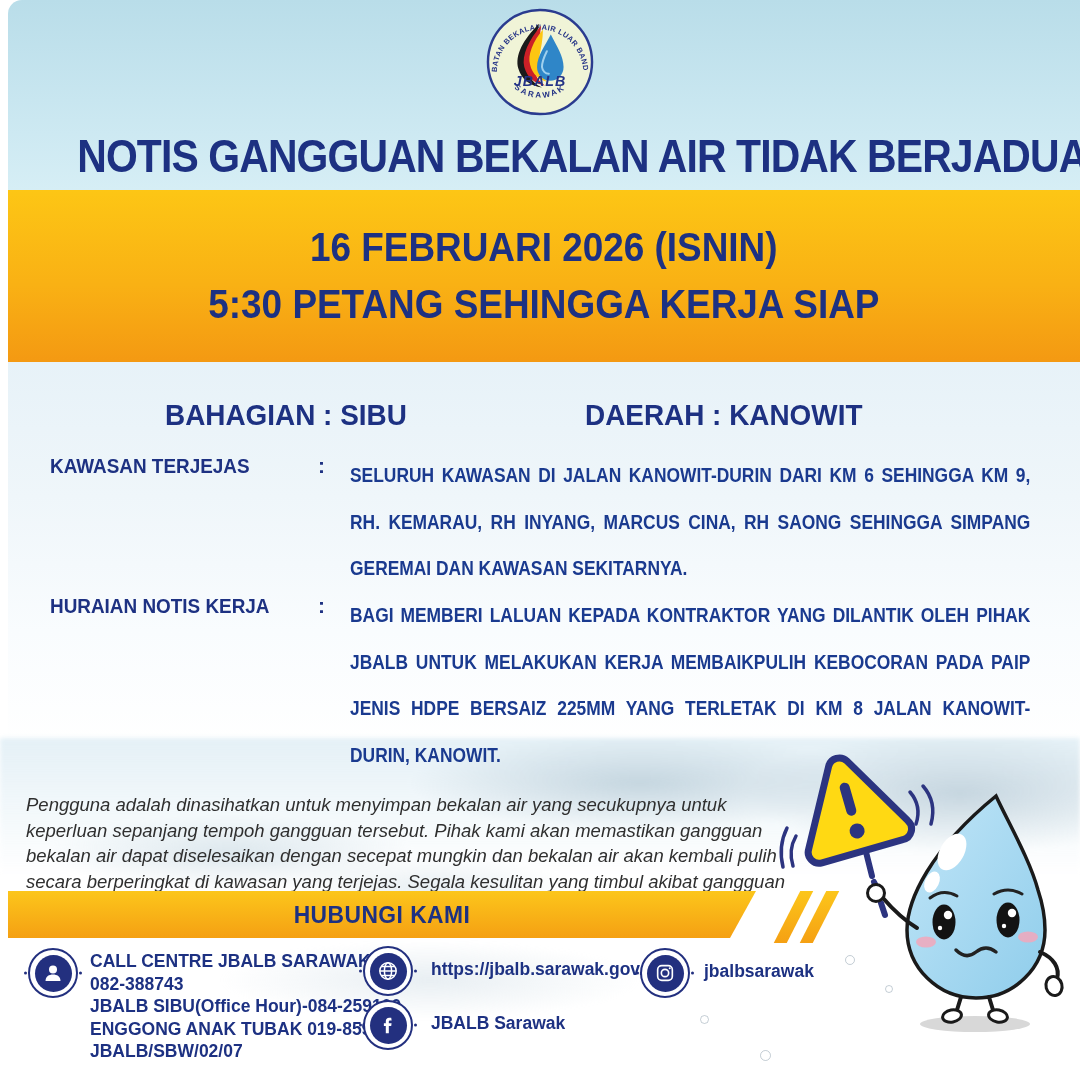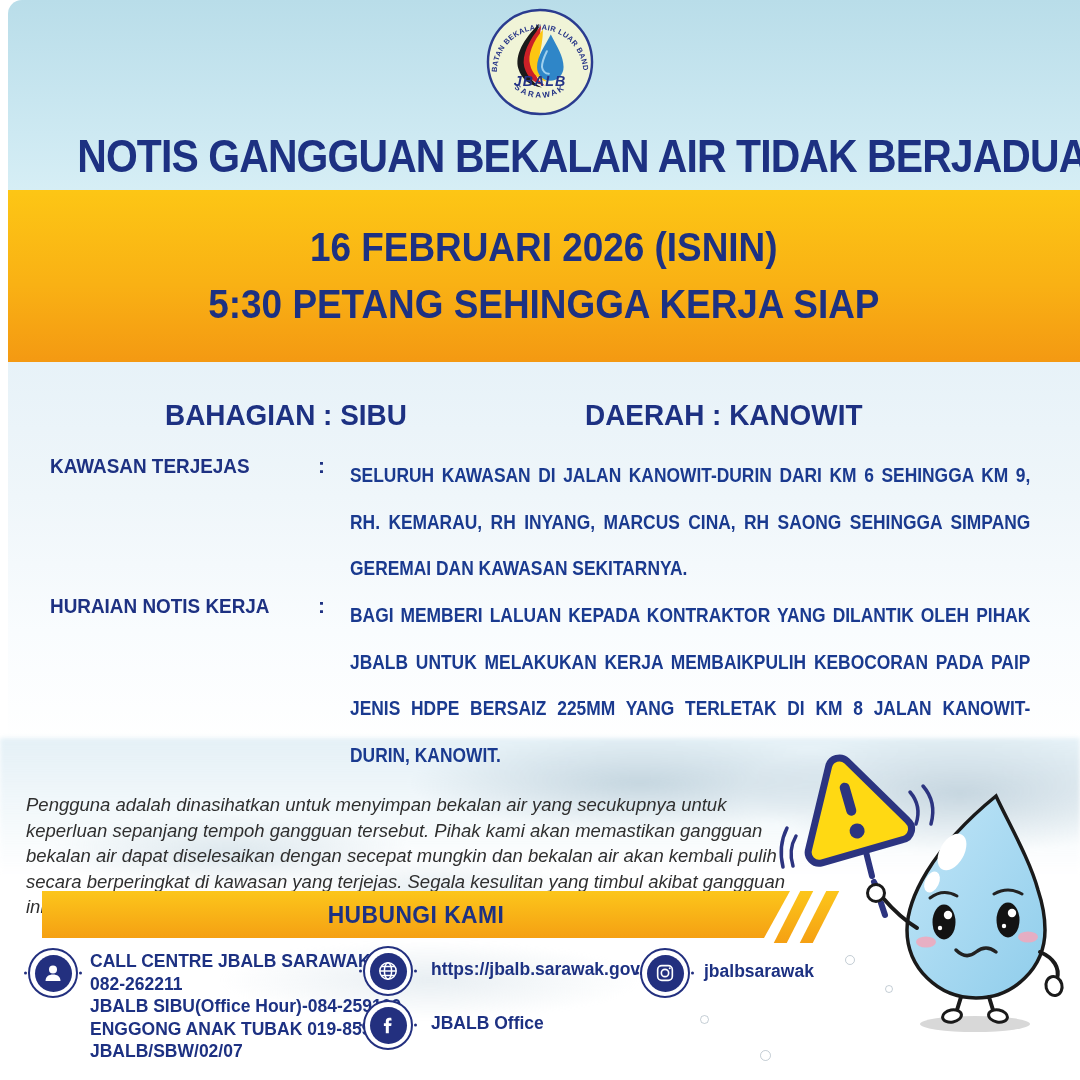--- a/index.html
+++ b/index.html
@@ -54,21 +54,21 @@
   .bubble{position:absolute;border-radius:50%;border:1.5px solid rgba(140,158,172,.5);z-index:1;}
 
   
   .advisory{position:absolute;top:792px;left:26px;width:782px;z-index:3;
     font-style:italic;font-size:18.5px;line-height:25.5px;color:#2f2f2f;}
 
   
   .contact-banner{position:absolute;top:891px;left:8px;width:748px;height:47px;z-index:3;
     background:linear-gradient(180deg,#fcc61b 0%,#f5a013 100%);
     clip-path:polygon(0 0,100% 0,calc(100% - 26px) 100%,0 100%);
-    display:flex;align-items:center;justify-content:center;margin-left:34px;}
+    display:flex;align-items:center;justify-content:center;}
   .contact-banner-text{display:inline-block;font-weight:bold;font-size:24px;color:#1d3182;
     transform:scaleX(.95);letter-spacing:.5px;}
   .banner-stripe{position:absolute;top:891px;width:13px;height:52px;z-index:3;
     background:linear-gradient(180deg,#fcc61b,#f5a013);transform:skewX(-27deg);}
   .stripe1{left:787px;}
   .stripe2{left:813px;}
 
   
   .contact-item{position:absolute;display:flex;align-items:flex-start;z-index:3;}
   .ic-ring{flex:0 0 auto;width:46px;height:46px;border:2px solid #23307f;border-radius:50%;
@@ -167,21 +167,21 @@
     <div class="ic-ring">
       <div class="ic-core">
         <svg width="24" height="24" viewBox="0 0 24 24">
           <circle cx="12" cy="8.5" r="4" fill="#fff"></circle>
           <path d="M4.5 20 C4.5 15.5 8 13.5 12 13.5 C16 13.5 19.5 15.5 19.5 20 Z" fill="#fff"></path>
         </svg>
       </div>
     </div>
     <div class="contact-text cc-text">
       <div>CALL CENTRE JBALB SARAWAK</div>
-      <div>082-262211</div>
+      <div>082-388743</div>
       <div>JBALB SIBU(Office Hour)-084-259100</div>
       <div>ENGGONG ANAK TUBAK 019-8596139</div>
       <div>JBALB/SBW/02/07</div>
     </div>
   </div>
 
   <div class="contact-item web-pos">
     <div class="ic-ring">
       <div class="ic-core">
         <svg width="24" height="24" viewBox="0 0 24 24" fill="none" stroke="#fff" stroke-width="1.5">
@@ -195,21 +195,21 @@
   </div>
 
   <div class="contact-item fb-pos">
     <div class="ic-ring">
       <div class="ic-core">
         <svg width="22" height="22" viewBox="0 0 24 24">
           <path d="M15.5 4 h-2.2 c-2.3 0 -3.7 1.4 -3.7 3.8 V10 H7.5 v3.2 h2.1 V21 h3.3 v-7.8 h2.6 l.4 -3.2 h-3 V8.2 c0 -.8 .4 -1.2 1.2 -1.2 h1.9 Z" fill="#fff"></path>
         </svg>
       </div>
     </div>
-    <div class="contact-text fb-text">JBALB Office</div>
+    <div class="contact-text fb-text">JBALB Sarawak</div>
   </div>
 
   <div class="contact-item ig-pos">
     <div class="ic-ring">
       <div class="ic-core">
         <svg width="22" height="22" viewBox="0 0 24 24" fill="none" stroke="#fff" stroke-width="1.8">
           <rect x="4" y="4" width="16" height="16" rx="4.5"></rect>
           <circle cx="12" cy="12" r="4"></circle>
           <circle cx="17.2" cy="6.8" r="1.1" fill="#fff" stroke="none"></circle>
         </svg>

